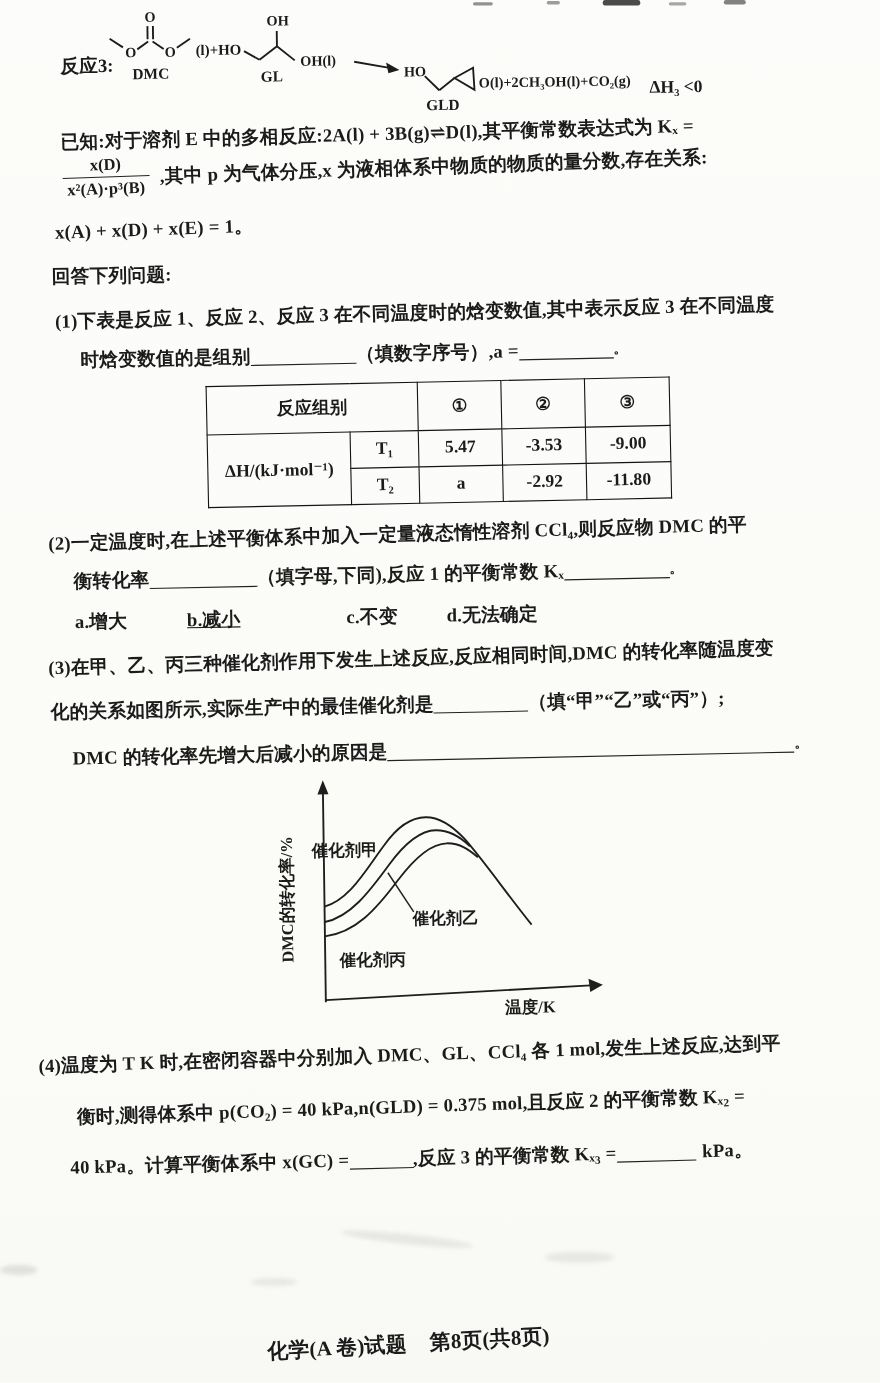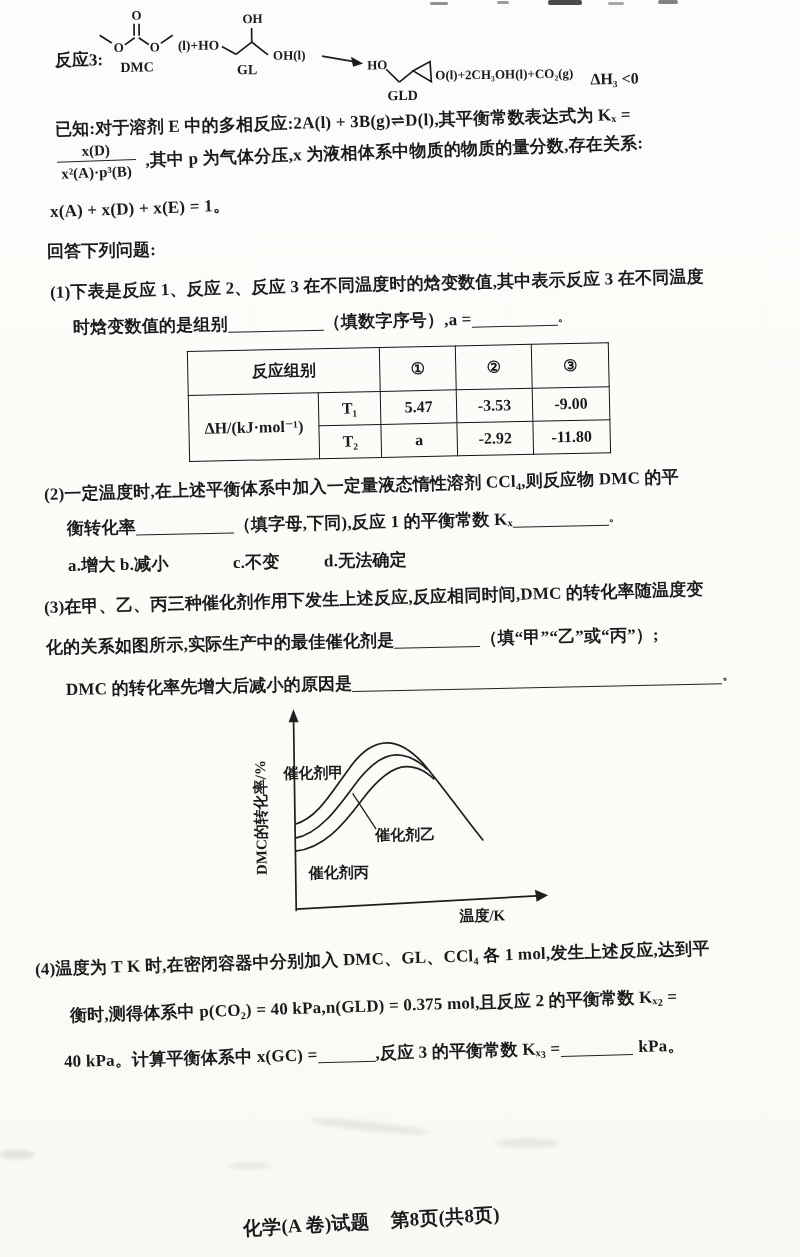--- a/index.html
+++ b/index.html
@@ -122,22 +122,22 @@
       </tr>
     </tbody>
       </table>
   </div>
 
   <div class="line" style="left:44px;top:483px;transform:rotate(-1.6deg);">(2)一定温度时,在上述平衡体系中加入一定量液态惰性溶剂 CCl₄,则反应物 DMC 的平</div>
   <div class="line" style="left:67px;top:517px;transform:rotate(-1.2deg);">
     <span>衡转化率</span><span class="blank" style="width:98px;"></span><span>（填字母,下同),反应 1 的平衡常数 Kₓ</span><span class="blank" style="width:96px;"></span><span style="font-size:12px;vertical-align:2px;">。</span>
   </div>
   <div class="line" style="left:68px;top:554px;transform:rotate(-1deg);">
-    <span class="opt" style="">a.增大</span>
-    <span class="opt" style="margin-right:60px;">b.减小</span>
+    <span class="opt" style="margin-right:50px;">a.增大</span>
+    <span class="opt" style="margin-right:92px;text-decoration:underline;">b.减小</span>
     <span class="opt" style="margin-right:40px;">c.不变</span>
     <span class="opt">d.无法确定</span>
   </div>
 
   <div class="line" style="left:44px;top:596px;transform:rotate(-1.6deg);">(3)在甲、乙、丙三种催化剂作用下发生上述反应,反应相同时间,DMC 的转化率随温度变</div>
   <div class="line" style="left:46px;top:636px;transform:rotate(-1.2deg);">
     <span>化的关系如图所示,实际生产中的最佳催化剂是</span><span class="blank" style="width:86px;"></span><span>（填“甲”“乙”或“丙”）;</span>
   </div>
   <div class="line" style="left:66px;top:678px;transform:rotate(-1.2deg);">
     <span>DMC 的转化率先增大后减小的原因是</span><span class="blank" style="width:370px;"></span><span style="font-size:12px;vertical-align:2px;">。</span>

